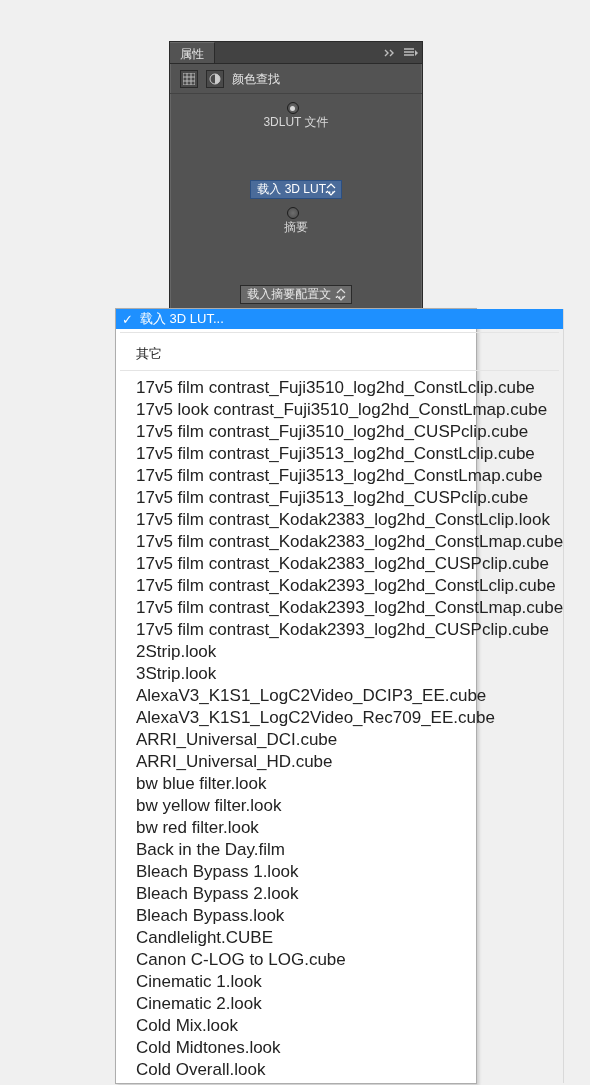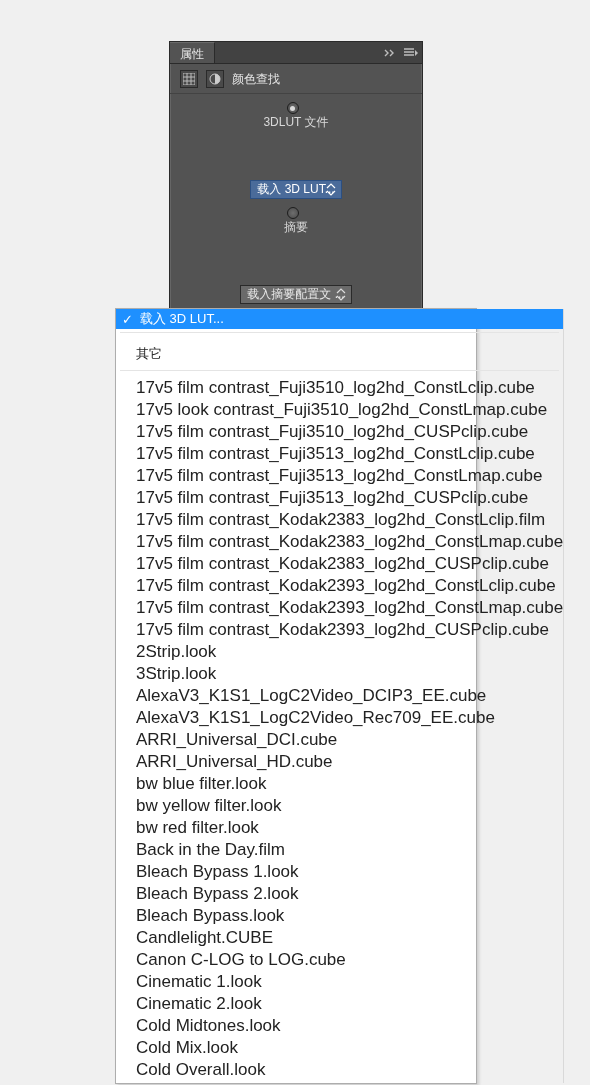--- a/index.html
+++ b/index.html
@@ -321,21 +321,21 @@
     <div class="dd-sep"></div>
     <div class="dd-group">其它</div>
     <div class="dd-sep"></div>
     <div id="dd-items">
         <div class="dd-item">17v5 film contrast_Fuji3510_log2hd_ConstLclip.cube</div>
         <div class="dd-item">17v5 look contrast_Fuji3510_log2hd_ConstLmap.cube</div>
         <div class="dd-item">17v5 film contrast_Fuji3510_log2hd_CUSPclip.cube</div>
         <div class="dd-item">17v5 film contrast_Fuji3513_log2hd_ConstLclip.cube</div>
         <div class="dd-item">17v5 film contrast_Fuji3513_log2hd_ConstLmap.cube</div>
         <div class="dd-item">17v5 film contrast_Fuji3513_log2hd_CUSPclip.cube</div>
-        <div class="dd-item">17v5 film contrast_Kodak2383_log2hd_ConstLclip.film</div>
+        <div class="dd-item">17v5 film contrast_Kodak2383_log2hd_ConstLclip.look</div>
         <div class="dd-item">17v5 film contrast_Kodak2383_log2hd_ConstLmap.cube</div>
         <div class="dd-item">17v5 film contrast_Kodak2383_log2hd_CUSPclip.cube</div>
         <div class="dd-item">17v5 film contrast_Kodak2393_log2hd_ConstLclip.cube</div>
         <div class="dd-item">17v5 film contrast_Kodak2393_log2hd_ConstLmap.cube</div>
         <div class="dd-item">17v5 film contrast_Kodak2393_log2hd_CUSPclip.cube</div>
         <div class="dd-item">2Strip.look</div>
         <div class="dd-item">3Strip.look</div>
         <div class="dd-item">AlexaV3_K1S1_LogC2Video_DCIP3_EE.cube</div>
         <div class="dd-item">AlexaV3_K1S1_LogC2Video_Rec709_EE.cube</div>
         <div class="dd-item">ARRI_Universal_DCI.cube</div>
@@ -344,22 +344,22 @@
         <div class="dd-item">bw yellow filter.look</div>
         <div class="dd-item">bw red filter.look</div>
         <div class="dd-item">Back in the Day.film</div>
         <div class="dd-item">Bleach Bypass 1.look</div>
         <div class="dd-item">Bleach Bypass 2.look</div>
         <div class="dd-item">Bleach Bypass.look</div>
         <div class="dd-item">Candlelight.CUBE</div>
         <div class="dd-item">Canon C-LOG to LOG.cube</div>
         <div class="dd-item">Cinematic 1.look</div>
         <div class="dd-item">Cinematic 2.look</div>
+        <div class="dd-item">Cold Mix.look</div>
         <div class="dd-item">Cold Midtones.look</div>
-        <div class="dd-item">Cold Mix.look</div>
         <div class="dd-item">Cold Overall.look</div>
       </div>
   </div>
   <div class="dd-scroll">
     <div class="arrow-up">
       <svg width="9" height="6">
           <path d="M0 6 L4.5 0 L9 6 Z" fill="#6a6a6a"></path>
         </svg>
     </div>
     <div class="arrow-down">

